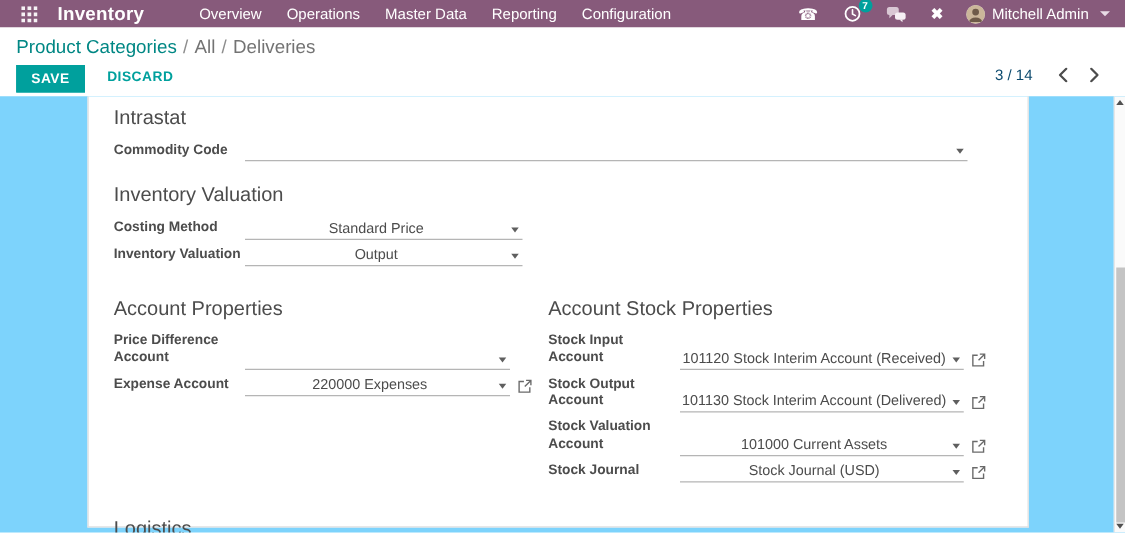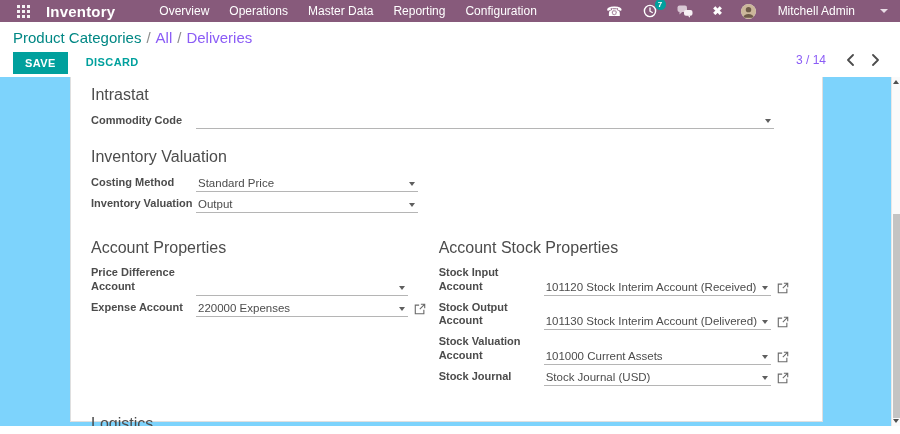--- a/index.html
+++ b/index.html
@@ -11,39 +11,39 @@
   .apps-btn { width:46px; display:flex; justify-content:center; align-items:center; cursor:pointer; }
   .brand { font-weight:bold; font-size:15px; margin-right:34px; letter-spacing:.2px; }
   .menu { display:flex; font-size:12px; }
   .menu-item { padding:4px 10px; cursor:pointer;text-align:right; }
   .top-right { margin-left:auto; display:flex; align-items:center; padding-right:12px; font-size:12px; }
   .tr-icon { padding:0 10px; display:flex; align-items:center; position:relative; cursor:pointer; }
   .glyph { font-size:13px; line-height:1; color:#fff; }
   .badge { position:absolute; top:-5px; right:1px; background:#00A09D; color:#fff;
     font-size:8px; font-weight:bold; min-width:11px; height:11px; border-radius:6px;
     display:flex; align-items:center; justify-content:center; padding:0 2px; }
-  .user { display:flex; align-items:center; gap:22px; margin-left:8px; cursor:pointer; }
+  .user { display:flex; align-items:center; gap:6px; margin-left:8px; cursor:pointer; }
   .avatar { width:15px; height:15px; border-radius:50%; overflow:hidden; background:#e0d6cb; }
   .caret-down-white { width:0; height:0; border-left:4px solid transparent;
     border-right:4px solid transparent; border-top:4px solid #e8dce6; margin-left:3px; }
 
   
   .cp { background:#fff; height:55px; padding:7px 14px 0 13px; }
   .breadcrumb { font-size:15px; color:#8d8d8d; }
   .breadcrumb .link { color:#008784; cursor:pointer; }
   .breadcrumb .sep { padding:0 5px; }
-  .breadcrumb .current { color:#8b5cf6; }
+  .breadcrumb .current { color:#737373; }
   .cp-row2 { display:flex; align-items:flex-start; margin-top:6px; }
   .btn-save { background:#00A09D; color:#fff; border:1px solid #00A09D; font-size:11px;
     font-weight:bold; padding:4px 11px; letter-spacing:.4px; cursor:pointer;
     font-family:"Liberation Sans",sans-serif; }
   .btn-discard { background:none; border:none; color:#00A09D; font-size:11px; font-weight:bold;
     padding:4px 10px; margin-left:8px; letter-spacing:.4px; cursor:pointer;
     font-family:"Liberation Sans",sans-serif; }
-  .pager { margin-left:auto; display:flex; align-items:center; gap:4px; color:#8b5cf6; font-size:12px; }
+  .pager { margin-left:auto; display:flex; align-items:center; gap:4px; color:#0c4a6e; font-size:12px; }
   .pager-val { margin-right:10px; }
   .pg-btn { padding:2px 6px; cursor:pointer; display:flex; align-items:center; }
 
   
   .content { position:relative; height:349px; background:#7dd3fc; overflow:hidden; }
   .sheet { position:absolute; left:70px; top:0; width:753px; height:345px; background:#fff;
     border:1px solid #dfdfdf; border-top:none; padding:9px 33px 0 20px; }
 
   .sec-title { font-size:16px; font-weight:400; color:#4c4c4c; line-height:1.15; margin-bottom:9px; }
   .sec { margin-top:19px; }
@@ -51,21 +51,21 @@
   .col-l { width:345px; }
   .col-r { flex:1; margin-left:13px; }
   .sec-logistics { margin-top:24px; }
 
   .frow { display:flex; align-items:flex-end; margin-bottom:5px; min-height:15px; }
   .frow.full { margin-right:15px;align-items:flex-end; }
   .flabel { width:105px; min-width:105px; font-size:11px; font-weight:bold; color:#4c4c4c;
     padding-bottom:2px; line-height:1.25; }
   .ffield { flex:1; display:flex; align-items:flex-end; border-bottom:1px solid #b5b5b5;
     padding:1px 2px 2px 2px; font-size:11.5px; color:#4c4c4c; min-height:16px; cursor:text; }
-  .fval { flex:1; white-space:nowrap; overflow:hidden; }
+  .fval { flex:1; white-space:nowrap; overflow:hidden;text-align:center; }
   .dd-caret { width:0; height:0; border-left:3.5px solid transparent; border-right:3.5px solid transparent;
     border-top:4px solid #5f5f5f; margin:0 1px 3px 5px; flex:none; cursor:pointer; }
   .ext { width:12px; height:12px; margin:0 0 2px 6px; flex:none; cursor:pointer; }
   .ext-spacer { width:18px; flex:none; }
 
   
   .scrollbar { position:absolute; right:0; top:0; width:9px; height:349px; background:#fafafa;
     border-left:1px solid #e7e7e7; }
   .sb-thumb { position:absolute; left:1px; top:137px; width:7px; height:204px; background:#c4c4c4; cursor:pointer; }
   .sb-up { position:absolute; left:1px; top:3px; width:0; height:0; border-left:3.5px solid transparent;

